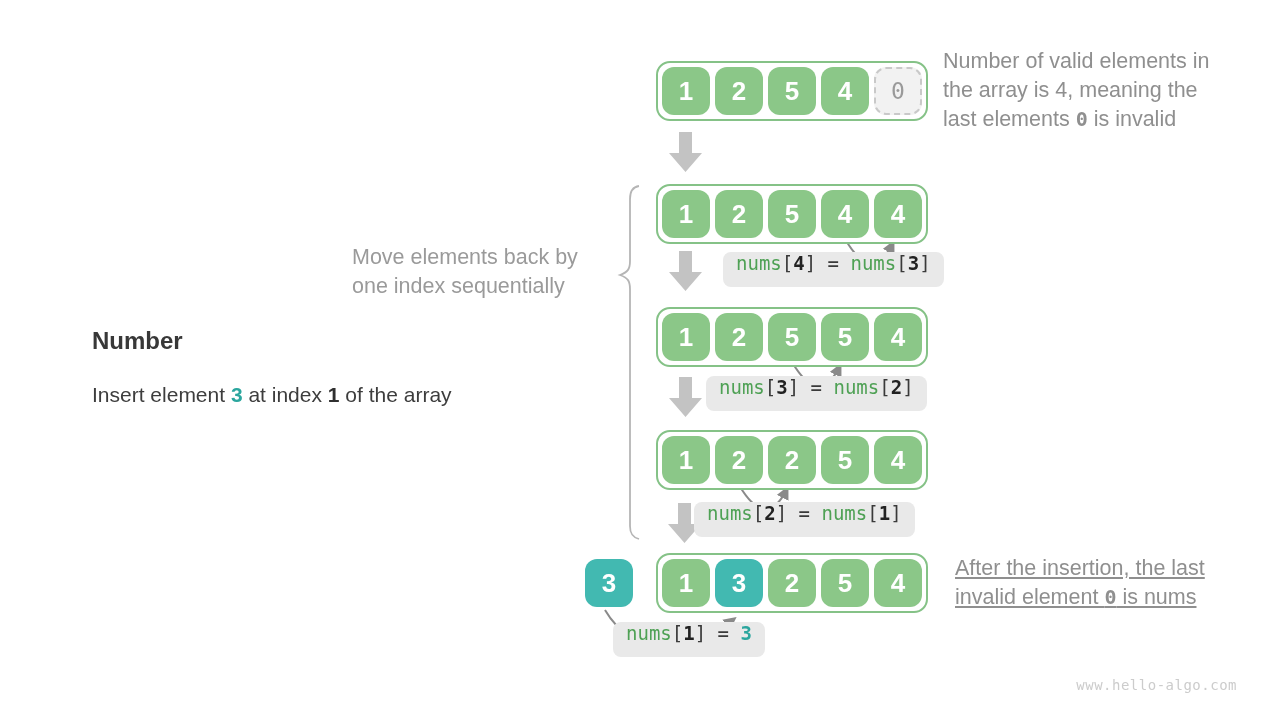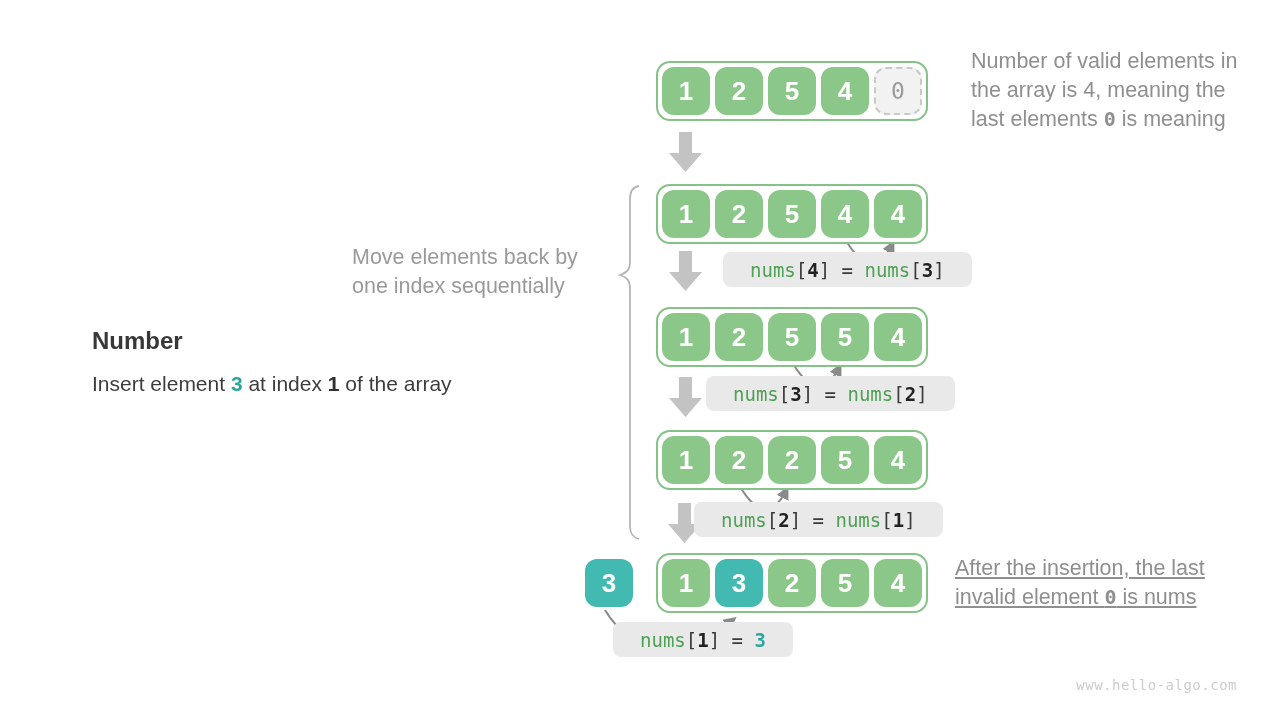--- a/index.html
+++ b/index.html
@@ -22,43 +22,43 @@
               font-family:"DejaVu Sans Mono",monospace;font-weight:normal;font-size:23px;}
   .inserted-cell{position:absolute;left:585px;top:559px;}
 
   
   .down-arrow{position:absolute;width:33px;height:40px;}
   #da1{left:669px;top:132px;} #da2{left:669px;top:251px;}
   #da3{left:669px;top:377px;} #da4{left:668px;top:503px;}
 
   
   .labels-layer{position:absolute;left:0;top:0;width:1280px;height:720px;}
-  .code-label{position:absolute;height:35px;display:flex;align-items:center;
-              background:#e9e9e9;border-radius:8px;padding:0 27px;
+  .code-label{position:absolute;height:35px;display:flex;
+              background:#e9e9e9;border-radius:8px;padding:0 13px;
               font-family:"DejaVu Sans Mono",monospace;font-size:19px;white-space:pre;}
   .labels-layer div:nth-of-type(1){left:723px;top:252px;}
   .labels-layer div:nth-of-type(2){left:706px;top:376px;}
   .labels-layer div:nth-of-type(3){left:694px;top:502px;}
   .labels-layer div:nth-of-type(4){left:613px;top:622px;}
   .c-fn{color:#4fa155;}
   .c-p{color:#3a3a3a;}
   .c-idx{color:#222222;font-weight:bold;}
   .c-teal{color:#2ba69e;font-weight:bold;}
 
   
   .note{position:absolute;color:#8f8f8f;font-size:21.5px;line-height:29px;}
-  #top-note{left:971px;top:47px;}
+  #top-note{left:943px;top:47px;}
   #bottom-note{left:955px;top:554px;text-decoration:underline;}
   #move-note{left:352px;top:243px;color:#9a9a9a;}
   .t-mono{font-family:"DejaVu Sans Mono",monospace;font-weight:bold;font-size:20px;}
 
   
   .example{position:absolute;left:92px;top:327px;color:#3d3d3d;}
   .example-title{font-size:24px;font-weight:bold;color:#383838;}
-  .example-desc{margin-top:17px;font-size:21px;}
+  .example-desc{margin-top:28px;font-size:21px;}
   .t-teal{color:#2ba69e;font-weight:bold;}
   .t-bold{font-weight:bold;color:#2f2f2f;}
 
   
   .watermark{position:absolute;right:43px;top:677px;color:#cccccc;
              font-family:"DejaVu Sans Mono",monospace;font-size:14px;letter-spacing:.5px;text-align:center;}
 </style>
 </head>
 <body>
 
@@ -163,21 +163,21 @@
   <div class="note" id="top-note">
 
   <div>
         
       <span>Number of valid elements in</span></div>
       <div>
         
       <span>the array is 4, meaning the</span></div>
       <div>
         
-      <span>last elements </span><span class="t-mono">0</span><span> is meaning</span></div>
+      <span>last elements </span><span class="t-mono">0</span><span> is invalid</span></div>
     </div>
 
   <div class="note" id="bottom-note">
 
   <div>
         
       <span>After the insertion, the last</span></div>
       <div>
         
       <span>invalid element </span><span class="t-mono">0</span><span> is nums</span></div>

